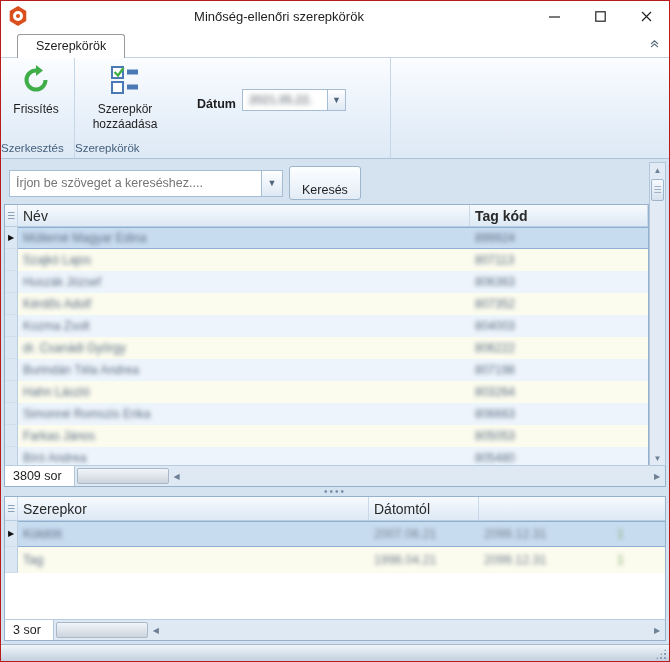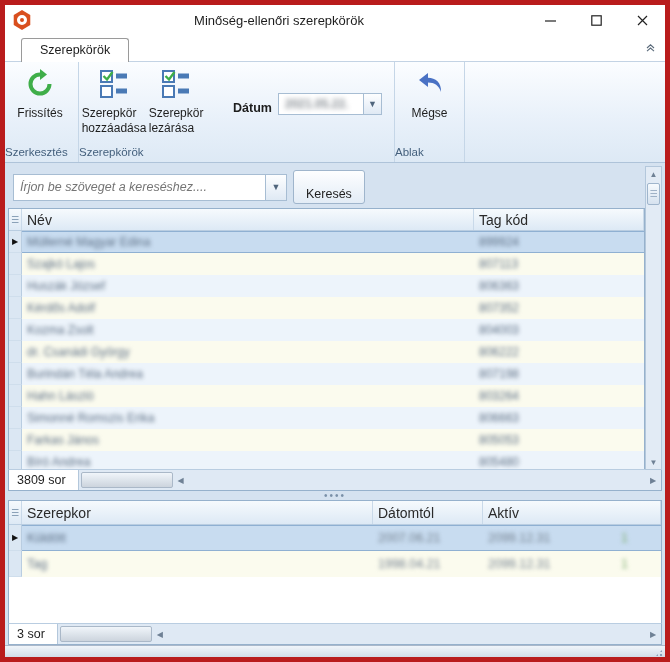--- a/index.html
+++ b/index.html
@@ -1,18 +1,18 @@
 <!DOCTYPE html>
 <html><head>
 <meta charset="utf-8">
 <style>
   * { margin:0; padding:0; box-sizing:border-box; }
   html,body { background:#eee; }
   body { font-family:"Liberation Sans","DejaVu Sans",sans-serif; font-size:12px; color:#222; }
-  .win { width:670px; height:662px; background:#fff; border:5px solid #b91c1c; display:flex; flex-direction:column; overflow:hidden; }
+  .win { width:670px; height:662px; background:#fff; border:1px solid #b91c1c; display:flex; flex-direction:column; overflow:hidden; }
 
   
   .titlebar { height:30px; display:flex; align-items:center; background:#fff; padding-left:8px; flex:0 0 auto; }
   .appicon { width:18px; height:20px; background:#d94f1e; clip-path:polygon(50% 0,96% 25%,96% 75%,50% 100%,4% 75%,4% 25%); display:flex; align-items:center; justify-content:center; }
   .appicon .ring { width:10px; height:10px; border:3px solid #fff; border-radius:50%; }
   .title { flex:1; text-align:center; font-size:13px; color:#1e1e1e; }
   .wbtns { display:flex; height:100%; }
   .wbtn { width:46px; height:100%; display:flex; align-items:center; justify-content:center; color:#222; font-size:13px; }
   .wbtn svg { display:block; }
 
@@ -20,38 +20,38 @@
   .tabrow { height:27px; background:#fff; display:flex; align-items:flex-end; padding-left:16px; position:relative; border-bottom:1px solid #c3d3e4; flex:0 0 auto; }
   .tab { background:#fff; border:1px solid #9a9a9a; border-bottom:none; border-radius:3px 3px 0 0; padding:4px 18px 5px; font-size:12.5px; color:#1e1e1e; position:relative; top:1px; z-index:2; }
   .ribbon-collapse { position:absolute; right:8px; bottom:5px; color:#5a6a7a; }
 
   
   .ribbon { height:101px; background:linear-gradient(#fbfdff,#e9f1fa 55%,#dde9f5); border-bottom:1px solid #aec3d9; display:flex; flex:0 0 auto; }
   .rgroup { display:flex; flex-direction:column; border-right:1px solid #c5d6e7; }
   .rbody { flex:1; display:flex; align-items:flex-start; padding:5px 4px 0; }
   .rlabel { height:19px; text-align:left; color:#44607d; font-size:11.5px; line-height:18px; }
   .bigbtn { display:flex; flex-direction:column; align-items:center; padding:2px 6px; min-width:62px; }
-  .bigbtn .cap { margin-top:4px; line-height:1.25; color:#1e1e1e; }
+  .bigbtn .cap { margin-top:4px; text-align:center; line-height:1.25; color:#1e1e1e; }
   .dtwrap { display:flex; align-items:flex-end; margin:26px 8px 0 26px;font-weight:bold; }
   .dtlabel { margin-right:6px; color:#1e1e1e; font-size:12.5px; }
   .dtbox { width:86px; height:22px; background:#fff; border:1px solid #a7bdd3; display:flex; align-items:center; padding-left:6px; }
   .dtarrow { width:18px; height:22px; border:1px solid #a7bdd3; border-left:none; background:linear-gradient(#fdfeff,#dfe9f4); display:flex; align-items:center; justify-content:center; color:#50657c; font-size:9px; }
 
   
   .content { flex:1; background:#d5e2f0; padding:3px 3px 0; display:flex; flex-direction:column; position:relative; }
   .upper { position:relative; flex:0 0 auto; }
   .upper-main { margin-right:17px; }
   .vscroll { position:absolute; top:0; right:0; width:17px; height:304px; background:#e2ebf5; border:1px solid #b3c7db; display:flex; flex-direction:column; align-items:center; }
   .varrow { height:14px; width:100%; display:flex; align-items:center; justify-content:center; color:#6f8195; font-size:8px; }
   .vthumb { width:13px; height:22px; background:linear-gradient(#f6fafd,#d6e2ef); border:1px solid #9fb5cc; border-radius:2px; margin-top:2px; display:flex; align-items:center; justify-content:center; color:#8aa0b8; font-size:9px; }
   .vfill { flex:1; }
 
   .searchrow { height:42px; display:flex; align-items:center; padding-left:5px; }
   .combo { display:flex; height:27px; }
-  .combo input { width:252px; height:27px; border:1px solid #a7bdd3; border-right:none; padding:12px 6px; font-family:inherit; font-size:12.5px; color:#333; background:#fff; outline:none;font-style:italic; }
+  .combo input { width:252px; height:27px; border:1px solid #a7bdd3; border-right:none; padding:12px 6px; font-family:inherit; font-size:12.5px; color:#333; background:#fff; outline:none; }
   .combo .carrow { width:22px; height:27px; border:1px solid #a7bdd3; background:linear-gradient(#fdfeff,#dfe9f4); display:flex; align-items:center; justify-content:center; color:#50657c; font-size:9px; }
   .btn-search { margin-left:6px; height:27px; padding:16px 12px; background:linear-gradient(#fdfeff,#e3ecf6); border:1px solid #9fb5cc; border-radius:3px; font-family:inherit; font-size:12.5px; color:#1e1e1e; }
 
   
   .grid { border:1px solid #96b1cc; border-bottom:none; background:#fff; }
   .ghead { display:flex; height:22px; background:linear-gradient(#f6fafd,#dde9f5); border-bottom:1px solid #b9cde1; }
   .ghead .cell { display:flex; align-items:center; padding-left:5px; color:#2a2a2a; font-size:14px; border-right:1px solid #c9d9e9; }
   .corner { width:13px; border-right:1px solid #c9d9e9; display:flex; align-items:center; justify-content:center; color:#6f8aa5; font-size:9px; }
   .grow { display:flex; height:22px; }
   .grow .ind { width:13px; background:#dbe7f3; border-right:1px solid #b9cde1; border-bottom:1px solid #cfdeec; display:flex; align-items:center; justify-content:center; font-size:8px; color:#111; }
@@ -142,71 +142,50 @@
         <div class="bigbtn" style="width:92px;">
           <span><svg width="30" height="30" viewBox="0 0 30 30">
                 <rect x="2" y="2" width="11" height="11" fill="#fff" stroke="#4a7ab5" stroke-width="2"></rect>
                 <path d="M4.5 7 L8 10.5 L13.5 3" fill="none" stroke="#3fae49" stroke-width="2.4"></path>
                 <rect x="17" y="4.5" width="11" height="5" fill="#4a7ab5"></rect>
                 <rect x="2" y="17" width="11" height="11" fill="#fff" stroke="#4a7ab5" stroke-width="2"></rect>
                 <rect x="17" y="19.5" width="11" height="5" fill="#4a7ab5"></rect>
               </svg></span>
           <span class="cap">Szerepkör hozzáadása</span>
         </div>
-        <div class="bigbtn" style="width:86px;">
-          <span><svg width="30" height="30" viewBox="0 0 30 30">
-                <rect x="2" y="2" width="11" height="11" fill="#fff" stroke="#4a7ab5" stroke-width="2"></rect>
-                <path d="M4.5 7 L8 10.5 L13.5 3" fill="none" stroke="#3fae49" stroke-width="2.4"></path>
-                <rect x="17" y="4.5" width="11" height="5" fill="#4a7ab5"></rect>
-                <rect x="2" y="17" width="11" height="11" fill="#fff" stroke="#4a7ab5" stroke-width="2"></rect>
-                <rect x="17" y="19.5" width="11" height="5" fill="#4a7ab5"></rect>
-              </svg></span>
-          <span class="cap">Szerepkör lezárása</span>
-        </div>
         <div class="dtwrap">
           <span class="dtlabel">Dátum</span>
           <span class="dtbox">
               <span class="blur3">2021.05.22.</span>
             </span>
           <span class="dtarrow">▼</span>
         </div>
       </div>
       <div class="rlabel">Szerepkörök</div>
     </div>
 
-    <div class="rgroup" style="width:70px;">
-      <div class="rbody" style="justify-content:center;">
-        <div class="bigbtn">
-          <span><svg width="30" height="30" viewBox="0 0 30 30">
-                <path d="M13 4 L4 11 L13 18 V13.5 C19.5 13.5 24 16.5 26 23 C26.5 13.5 20.5 8.8 13 8.8 Z" fill="#4a72c4"></path>
-              </svg></span>
-          <span class="cap">Mégse</span>
-        </div>
-      </div>
-      <div class="rlabel">Ablak</div>
-    </div>
   </div>
 
   <div class="content">
 
     <div class="upper">
       <div class="upper-main">
         <div class="searchrow">
           <span class="combo">
             <input placeholder="Írjon be szöveget a kereséshez...." style="">
             <span class="carrow">▼</span>
           </span>
           <button class="btn-search">Keresés</button>
         </div>
 
         <div class="grid">
           <div class="ghead">
             <span class="corner">☰</span>
             <span class="cell" style="width:452px;">Név</span>
-            <span class="cell" style="flex:1;">Tag kód</span>
+            <span class="cell" style="flex:1;font-weight:bold;">Tag kód</span>
           </div>
           <div class="rows-clip" style="height:238px;">
             <div class="grow sel">
                 <span class="ind">▶</span>
                 <span class="cell" style="width:452px;">
                   <span class="blur">Müllerné Magyar Edina</span>
                 </span>
                 <span class="cell" style="flex:1;">
                   <span class="blur">899924</span>
                 </span>
@@ -326,21 +305,20 @@
     <div class="splitter">
         <span class="dots">••••</span>
       </div>
 
     <div class="lower">
       <div class="grid">
         <div class="ghead">
           <span class="corner">☰</span>
           <span class="cell" style="width:351px;">Szerepkor</span>
           <span class="cell" style="width:110px;">Dátomtól</span>
-          <span class="cell" style="flex:1;">Aktív</span>
         </div>
         <div>
           <div class="grow sel">
             <span class="ind">▶</span>
             <span class="cell" style="width:351px;">
                 <span class="blur">Küldött</span>
               </span>
             <span class="cell" style="width:110px;">
                 <span class="blur2">2007.06.21</span>
               </span>

